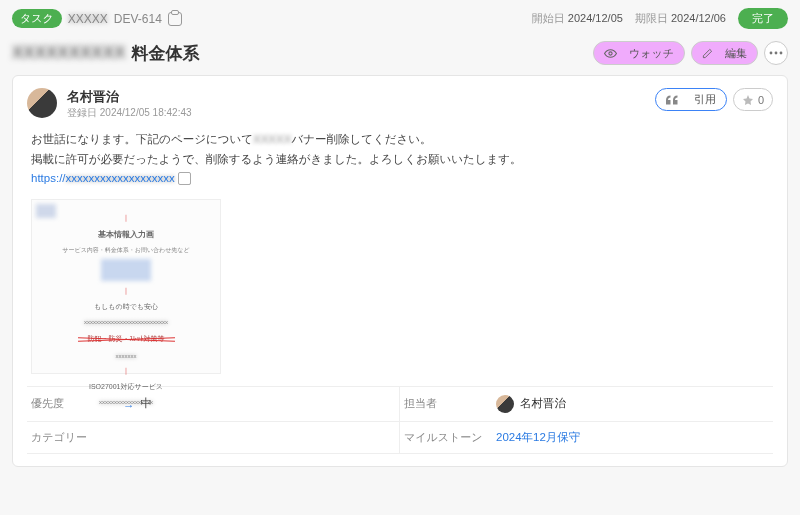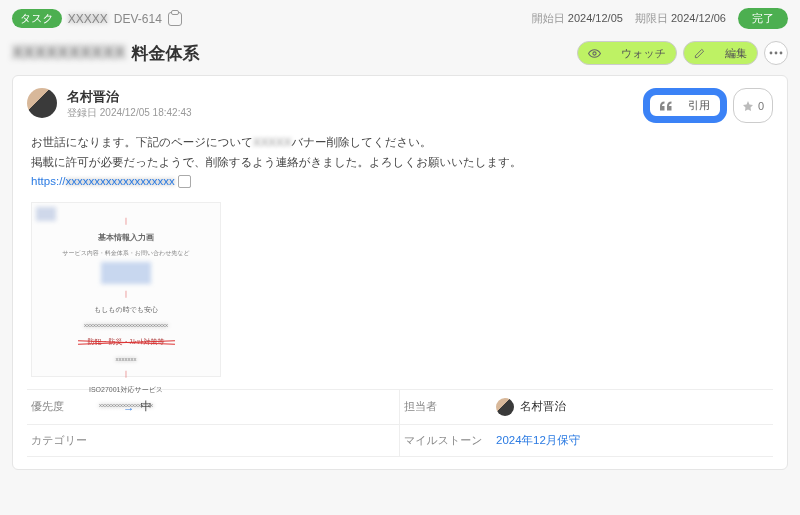--- a/index.html
+++ b/index.html
@@ -12,29 +12,29 @@
 .clipboard-icon { width: 14px; height: 14px; border: 1.3px solid #999; border-radius: 3px; display: inline-block; position: relative; }
 .clipboard-icon::before { content: ""; position: absolute; top: -3px; left: 2px; width: 6px; height: 3px; border: 1.3px solid #999; border-radius: 2px; background: #f7f7f7; }
 .header-top-right { margin-left: auto; display: flex; align-items: center; gap: 12px; font-size: 11px; color: #777; }
 .date-label { color: #999; }
 .date-val { color: #555; }
 .badge-done { background: #4caf50; color: #fff; padding: 3px 14px; border-radius: 11px; font-size: 11px; }
 .header-title-row { display: flex; align-items: center; padding: 4px 0 10px; }
 .title-prefix { font-size: 17px; font-weight: 600; color: transparent; text-shadow: 0 0 6px #666; }
 .title-main { font-size: 17px; font-weight: 600; color: #333; margin-left: 6px; }
 .title-actions { margin-left: auto; display: flex; gap: 6px; }
-.pill-btn { border: 1px solid #ccc; background: #bef264; border-radius: 14px; padding: 3px 10px; font-size: 11px; color: #555; display: inline-flex; align-items: center; gap: 20px; cursor: pointer; }
+.pill-btn { border: 1px solid #ccc; background: #f0abfc; border-radius: 14px; padding: 3px 10px; font-size: 11px; color: #555; display: inline-flex; align-items: center; gap: 12px; cursor: pointer; }
 .icon-circle { width: 24px; height: 24px; border: 1px solid #ccc; border-radius: 50%; background: #fff; display: inline-flex; align-items: center; justify-content: center; color: #777; cursor: pointer; font-size: 13px; }
 .card { background: #fff; border-radius: 6px; border: 1px solid #e5e5e5; padding: 12px 14px; }
 .comment-head { display: flex; align-items: flex-start; gap: 10px; }
 .avatar { width: 30px; height: 30px; border-radius: 50%; background: linear-gradient(135deg,#d8b89a 40%,#3a3a3a 40%); flex-shrink: 0; }
 .author-name { font-weight: 600; font-size: 13px; color: #333; }
 .registered { font-size: 10px; color: #999; }
 .comment-head-right { margin-left: auto; display: flex; gap: 6px; }
-.quote-btn { border: 7px solid #3b82f6; background: #fff; border-radius: 13px; padding: 3px 10px; font-size: 11px; color: #555; display: inline-flex; align-items: center; gap: 16px; cursor: pointer; }
+.quote-btn { border: 1px solid #3b82f6; background: #fff; border-radius: 13px; padding: 3px 10px; font-size: 11px; color: #555; display: inline-flex; align-items: center; gap: 16px; cursor: pointer; }
 .star-badge { border: 1px solid #ccc; background: #fff; border-radius: 13px; padding: 3px 8px; font-size: 11px; color: #777; display: inline-flex; align-items: center; gap: 4px; }
 .comment-body { margin-top: 10px; font-size: 11.5px; color: #444; line-height: 1.7; padding-left: 4px; }
 .comment-body .link { color: #2a7ae2; }
 .inline-blur { color: transparent; text-shadow: 0 0 4px #888; }
 .copy-icon { display: inline-block; width: 11px; height: 11px; border: 1px solid #aaa; border-radius: 2px; position: relative; margin-left: 2px; vertical-align: middle; }
 .copy-icon::after { content: ""; position: absolute; width: 11px; height: 11px; border: 1px solid #aaa; border-radius: 2px; left: -3px; top: -3px; background: #fff; }
 .attachment { margin-top: 10px; width: 190px; height: 175px; background: #fcfcfc; border: 1px solid #eee; padding: 8px; font-size: 8px; color: #666; position: relative; }
 .att-row { text-align: center; margin: 4px 0; }
 .att-blur-block { width: 50px; height: 22px; background: #c8d7ef; filter: blur(2px); margin: 4px auto; }
 .att-tiny { font-size: 6px; color: #888; }

